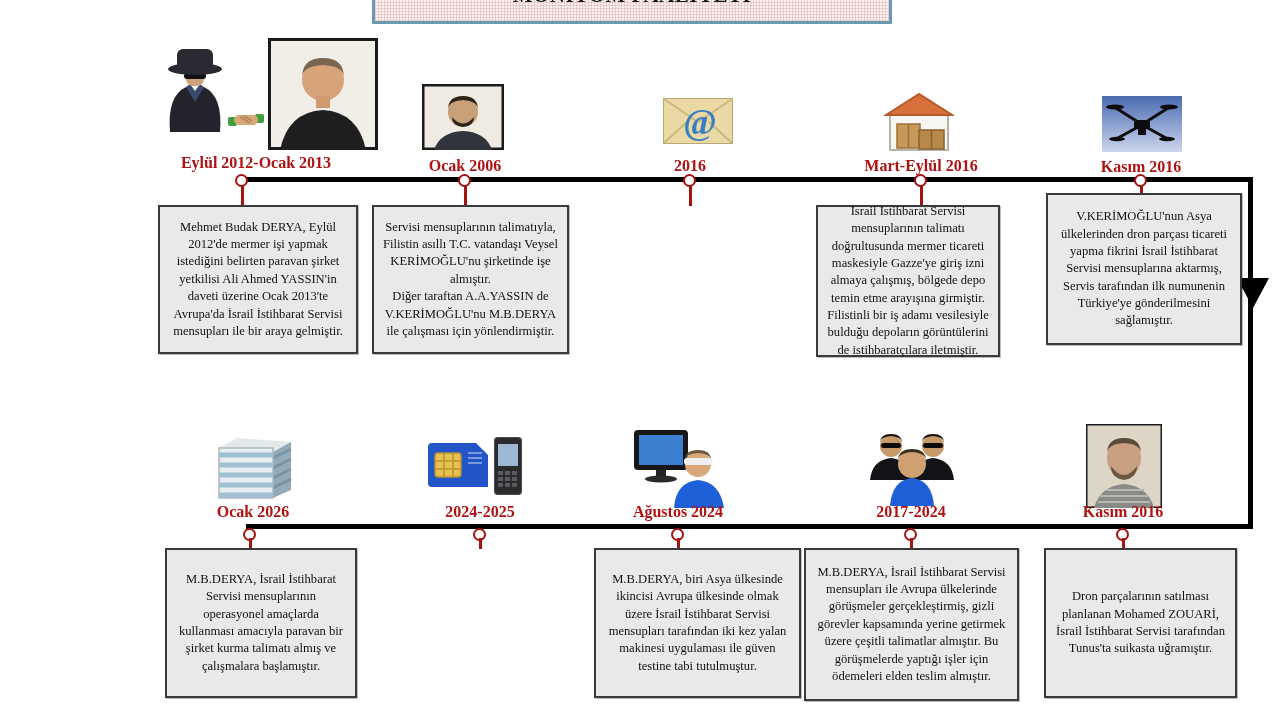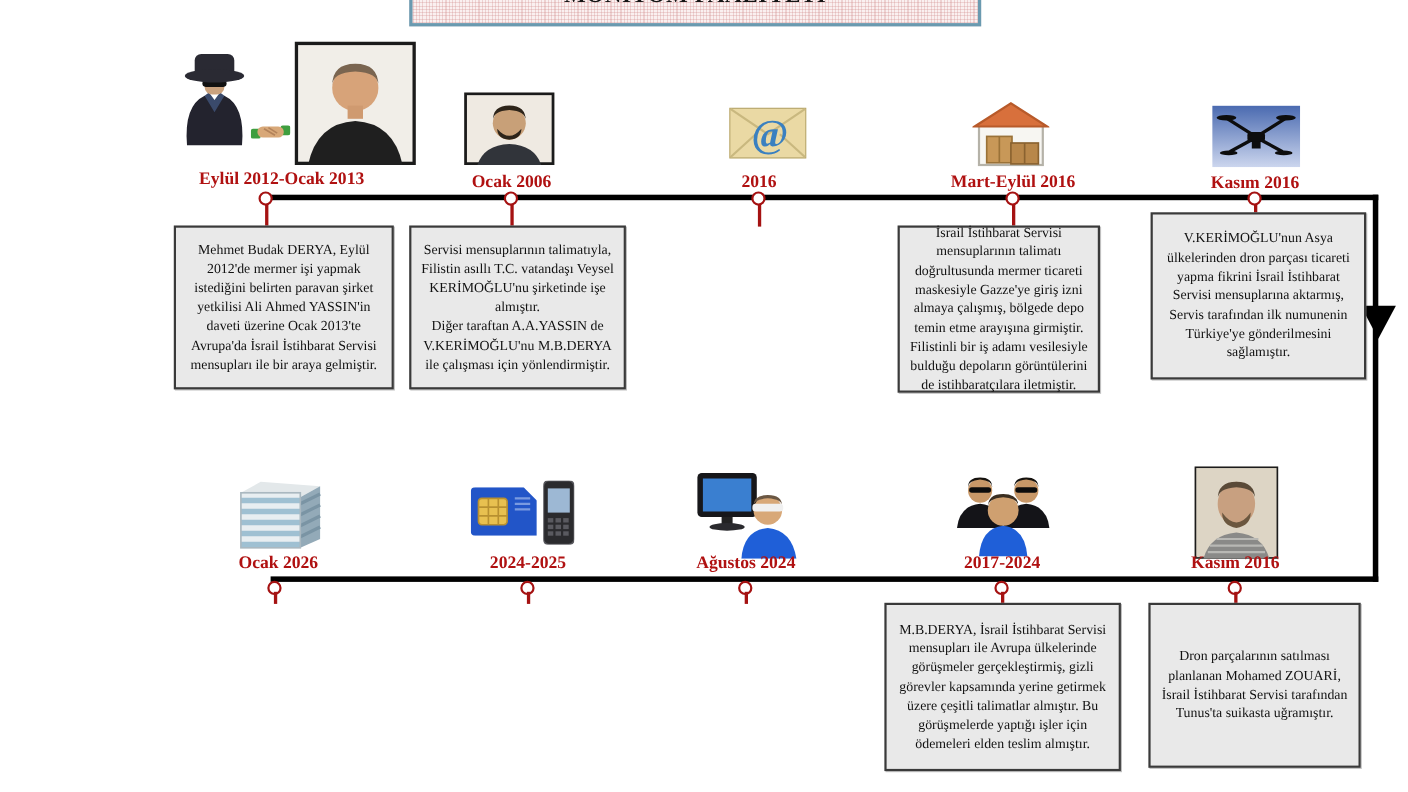--- a/index.html
+++ b/index.html
@@ -155,20 +155,23 @@
       <polygon points="62,24 80,14 80,62 62,70" fill="#93aab8"></polygon>
       <path d="M62,30 L80,21 M62,40 L80,31 M62,50 L80,41 M62,60 L80,51" stroke="#7a94a4" stroke-width="3"></path>
       <rect x="8" y="20" width="54" height="50" fill="#e8eef1"></rect>
       <path d="M8,27 L62,27 M8,37 L62,37 M8,47 L62,47 M8,57 L62,57 M8,67 L62,67" stroke="#9fc0d2" stroke-width="5"></path>
       <rect x="8" y="20" width="54" height="50" fill="none" stroke="#aab8c0" stroke-width="1.5"></rect>
     </svg>
   </span>
   <div class="date" style="left:253px;top:503px;">Ocak 2026</div>
   <div class="node" style="left:243px;top:528px;"></div>
   <div class="stem" style="left:249px;top:538px;height:11px;"></div>
+  <div class="box" style="left:165px;top:548px;width:192px;height:150px;">
+    <div class="tx">M.B.DERYA, İsrail İstihbarat Servisi mensuplarının operasyonel amaçlarda kullanması amacıyla paravan bir şirket kurma talimatı almış ve çalışmalara başlamıştır.</div>
+  </div>
 
   <span class="icon" style="left:428px;top:443px;">
     <svg width="60" height="44" viewBox="0 0 60 44">
       <path d="M4,0 L48,0 L60,12 L60,44 L4,44 Q0,44 0,40 L0,4 Q0,0 4,0 Z" fill="#2255c8" transform="scale(1,1)"></path>
       <rect x="7" y="10" width="26" height="24" rx="3" fill="#e8c050" stroke="#b89030" stroke-width="1.5"></rect>
       <path d="M16,10 L16,34 M25,10 L25,34 M7,18 L33,18 M7,26 L33,26" stroke="#b89030" stroke-width="1.5"></path>
       <path d="M40,10 L54,10 M40,15 L54,15 M40,20 L54,20" stroke="#7a9ae0" stroke-width="2"></path>
     </svg>
   </span>
   <span class="icon" style="left:494px;top:437px;">
@@ -200,20 +203,23 @@
       <ellipse cx="29" cy="51" rx="16" ry="3.5" fill="#2a2a2e"></ellipse>
       <circle cx="66" cy="36" r="13" fill="#d8a878"></circle>
       <path d="M53,32 Q53,22 66,22 Q79,22 79,32 Q79,26 66,25 Q53,26 53,32Z" fill="#6b5743"></path>
       <rect x="52" y="30" width="28" height="7" rx="3" fill="#f0f0f0"></rect>
       <path d="M42,80 Q44,54 66,52 Q88,54 92,80 Z" fill="#1f5fd8"></path>
     </svg>
   </span>
   <div class="date" style="left:678px;top:503px;">Ağustos 2024</div>
   <div class="node" style="left:671px;top:528px;"></div>
   <div class="stem" style="left:677px;top:538px;height:11px;"></div>
+  <div class="box" style="left:594px;top:548px;width:207px;height:150px;">
+    <div class="tx">M.B.DERYA, biri Asya ülkesinde ikincisi Avrupa ülkesinde olmak üzere İsrail İstihbarat Servisi mensupları tarafından iki kez yalan makinesi uygulaması ile güven testine tabi tutulmuştur.</div>
+  </div>
 
   <span class="icon" style="left:866px;top:428px;">
     <svg width="90" height="78" viewBox="0 0 90 78">
       <circle cx="25" cy="18" r="11" fill="#c89868"></circle>
       <path d="M14,15 Q14,6 25,6 Q36,6 36,15 Q36,9 25,8 Q14,9 14,15Z" fill="#15120e"></path>
       <rect x="15" y="15" width="20" height="5" rx="2.5" fill="#0c0c0c"></rect>
       <path d="M4,52 Q6,32 25,30 Q44,32 46,52 Z" fill="#141418"></path>
       <circle cx="67" cy="18" r="11" fill="#c89868"></circle>
       <path d="M56,15 Q56,6 67,6 Q78,6 78,15 Q78,9 67,8 Q56,9 56,15Z" fill="#15120e"></path>
       <rect x="57" y="15" width="20" height="5" rx="2.5" fill="#0c0c0c"></rect>

